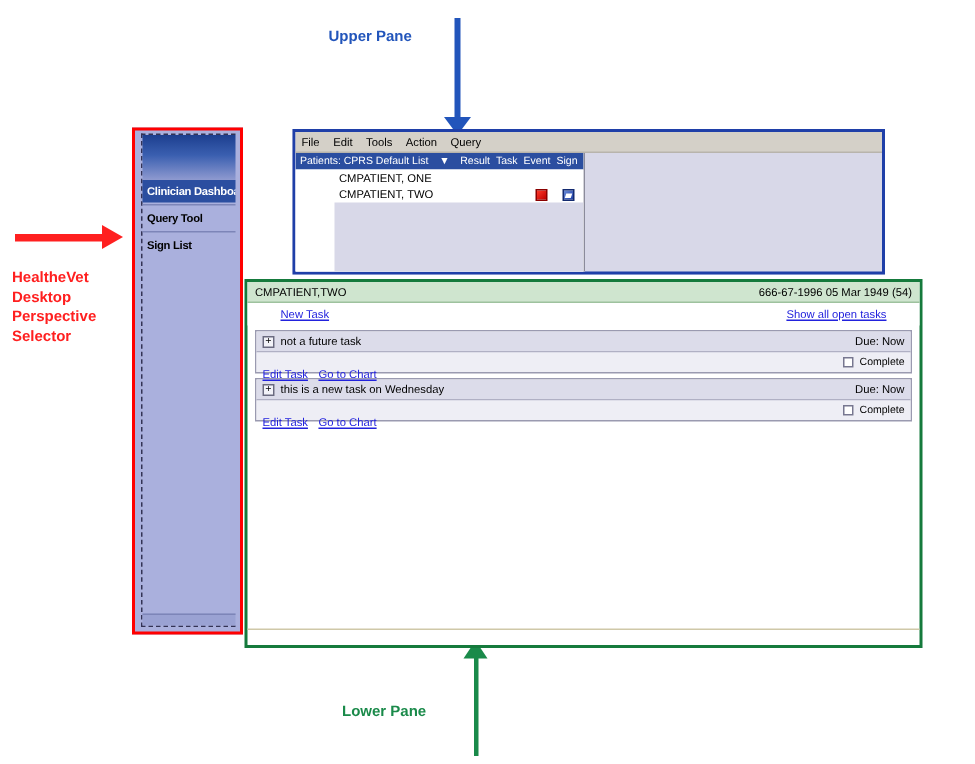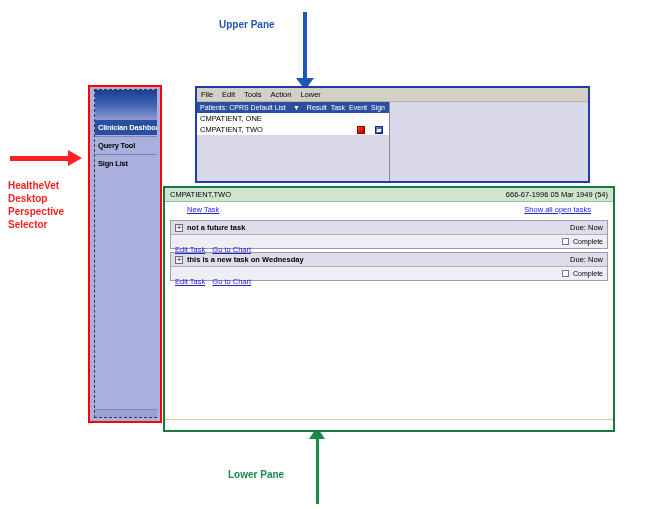--- a/index.html
+++ b/index.html
@@ -175,21 +175,21 @@
     padding: 0 5px 0 2px;
     line-height: 11px;
   }
   .hdr-cols { display: flex; padding-right: 2px; }
   .hdr-col {
     font-size: 7px;
     padding: 0 2px;
     line-height: 11px;
   }
 
-  .plist-body { background: #ffffff; height: 100%; }
+  .plist-body { background: #ffffff; height: 100%; padding-left: 26px; }
   .prow {
     height: 11px;
     display: flex;
     align-items: center;
     font-size: 7.5px;
     color: #000000;
     position: relative;
     white-space: nowrap;
   }
   .prow .pname { padding-left: 3px; flex: 1; overflow: hidden; }
@@ -285,21 +285,21 @@
     font-size: 7px;
     line-height: 7px;
     text-align: center;
     color: #000;
     margin-right: 4px;
     box-sizing: border-box;
     font-family: "Liberation Mono", monospace;
   }
   .task-title {
     font-size: 7.5px;
-    font-weight: bold;
+    font-weight: normal;
     color: #000000;
     white-space: nowrap;
   }
   .task-due {
     font-size: 7.5px;
     color: #000000;
     white-space: nowrap;
   }
   .task-foot {
     background: #eeeef5;
@@ -361,21 +361,21 @@
   </div>
 </div>
 
 <div id="upper-pane">
 
   <div class="menubar">
     <span class="menu-item">File</span>
     <span class="menu-item">Edit</span>
     <span class="menu-item">Tools</span>
     <span class="menu-item">Action</span>
-    <span class="menu-item">Lower</span>
+    <span class="menu-item">Query</span>
   </div>
 
   <div class="lists-row">
 
     <div class="plist left">
       <div class="plist-header">
         <span class="title">Patients: CPRS Default List</span>
         <span class="hdr-caret">▼</span>
         <span class="hdr-cols">
           <span class="hdr-col">Result</span>

